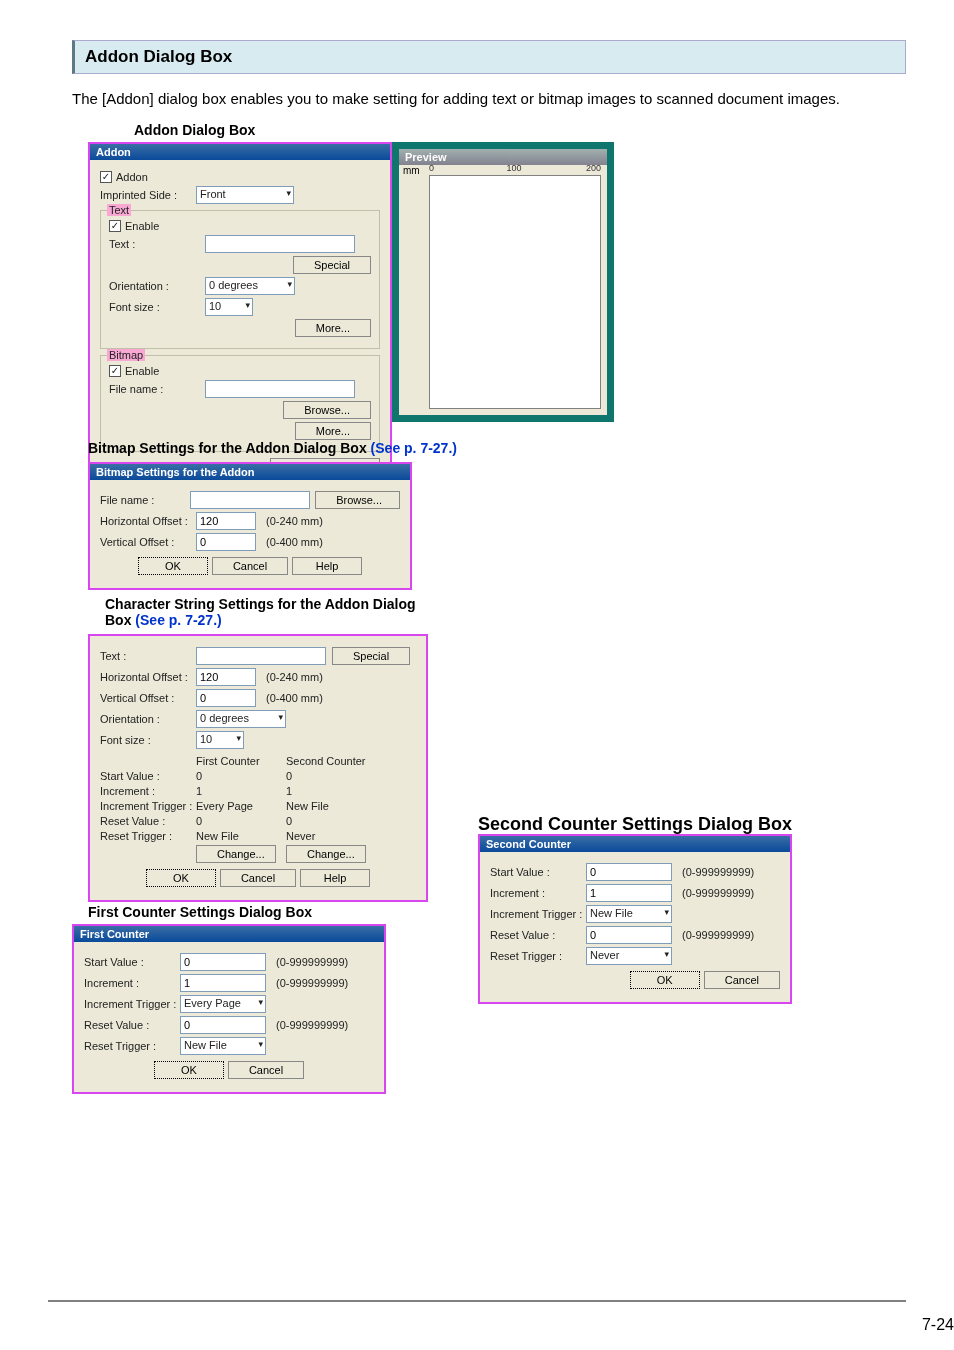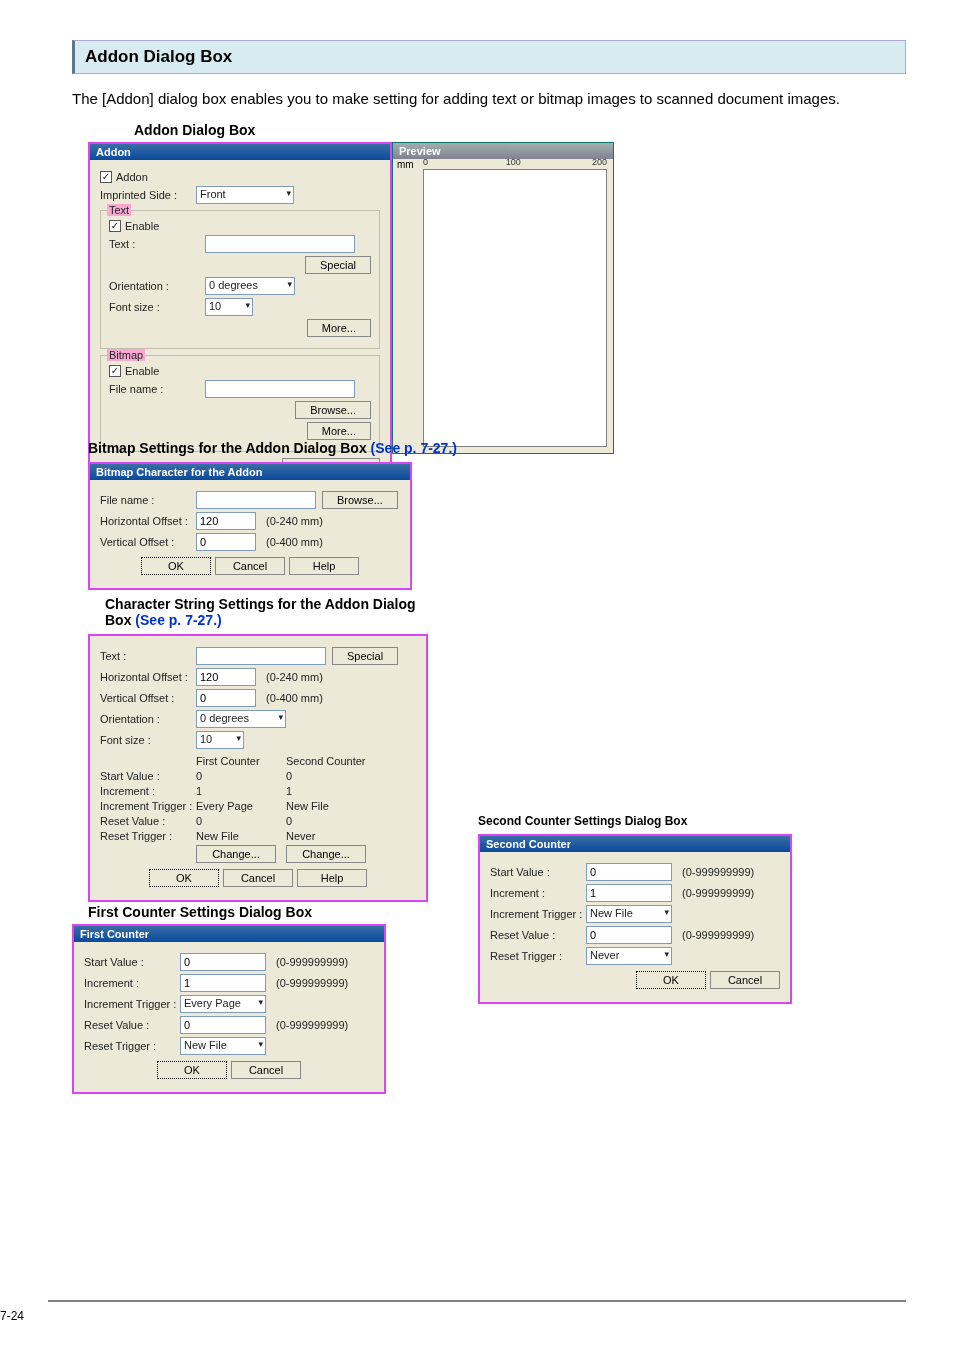--- a/index.html
+++ b/index.html
@@ -11,36 +11,36 @@
   .content-indent{margin-left:24px}
   .sub-heading{font-size:14px;font-weight:bold;margin:12px 0 4px 86px}
   .dialogs-area{position:relative;height:930px;margin-top:2px}
   .dlg{position:absolute;background:#ece9d8;border:2px solid #d946ef}
   .dlg-title{background:linear-gradient(#3a6ea5,#0a4a9a);color:#fff;font-size:11px;font-weight:bold;padding:2px 6px}
   .dlg-body{padding:8px 10px 10px 10px;font-size:11px;color:#222}
   .grp{border:1px solid #c0c0a8;margin:6px 0;padding:6px 8px 8px 8px;position:relative}
   .grp-label{position:absolute;top:-7px;left:6px;background:#f9a8d4;font-size:11px;padding:0 2px}
   .row{display:flex;align-items:center;margin:3px 0}
   .lbl{width:96px;font-size:11px}
-  .btn{background:#ece9d8;border:1px solid #888;font-size:11px;padding:2px 14px;min-width:70px;text-align:center}
+  .btn{background:#ece9d8;border:1px solid #888;font-size:11px;padding:2px 20px;min-width:70px;text-align:center}
   .btn-sm{min-width:58px}
   .field{background:#fff;border:1px solid #7f9db9;font-size:11px;padding:1px 3px;height:18px}
   .select{background:#fff;border:1px solid #7f9db9;font-size:11px;padding:1px 3px;height:18px;position:relative}
   .select::after{content:"▾";position:absolute;right:2px;top:1px;font-size:9px}
   .chk{display:inline-block;width:12px;height:12px;border:1px solid #555;background:#fff;margin-right:4px;text-align:center;line-height:10px;font-size:10px}
-  .preview-pane{position:absolute;left:344px;top:0;width:222px;height:312px;background:#ece9d8;border:1px solid #0f766e}
+  .preview-pane{position:absolute;left:344px;top:0;width:222px;height:280px;background:#ece9d8;border:7px solid #0f766e}
   .preview-pane .dlg-title{opacity:.9}
   .preview-inner{position:absolute;left:30px;right:6px;top:26px;bottom:6px;background:#fff;border:1px solid #808080}
   .ruler-h{position:absolute;left:30px;right:6px;top:14px;height:12px}
   .ruler-v{position:absolute;left:18px;top:26px;bottom:6px;width:12px}
   .tick{position:absolute;font-size:9px;color:#333}
   .blue-link{color:#0033cc}
   .bold{font-weight:bold}
   .footer-rule{position:absolute;left:48px;right:48px;bottom:48px;border-top:2px solid #808080}
-  .page-num{position:absolute;left:0;right:0;bottom:27px;text-align:left;font-size:12px}
+  .page-num{position:absolute;left:0;right:0;bottom:16px;text-align:right;font-size:16px}
   .mm{position:absolute;left:4px;top:16px;font-size:10px}
 </style>
 </head>
 <body>
 
 <div class="page">
 
   <div class="content-indent">
     <div class="section-title">Addon Dialog Box</div>
     <p class="body-text">The [Addon] dialog box enables you to make setting for adding text or bitmap images to scanned document images.</p>
@@ -124,21 +124,21 @@
       </div>
       <div class="ruler-v"></div>
       <div class="preview-inner"></div>
     </div>
 
     <div style="position:absolute;left:40px;top:298px;font-size:14px">
       <span class="bold">Bitmap Settings for the Addon Dialog Box </span><span class="bold blue-link">(See p. 7-27.)</span>
     </div>
 
     <div class="dlg" style="left:40px;top:320px;width:324px;">
-      <div class="dlg-title"><span>Bitmap Character for the Addon</span></div>
+      <div class="dlg-title"><span>Bitmap Settings for the Addon</span></div>
       <div class="dlg-body">
         <div class="row">
             <span class="lbl">File name :</span>
             <input class="field" style="width: 120px;">
             <span style="width:6px"></span>
             <button class="btn btn-sm">Browse...</button>
           </div>
         <div class="row">
             <span class="lbl">Horizontal Offset :</span>
             <input class="field" style="width: 60px;" value="120">
@@ -224,21 +224,21 @@
             <button class="btn btn-sm" style="width:80px">Change...</button>
           </div>
         <div class="row" style="justify-content:center;gap:4px;margin-top:6px">
           <button class="btn" style="border:1px dotted #000">OK</button>
           <button class="btn">Cancel</button>
           <button class="btn">Help</button>
         </div>
       </div>
     </div>
 
-    <div style="position:absolute;left:430px;top:672px;font-size:12px" class="bold">Second Counter Settings Dialog Box</div>
+    <div style="position:absolute;left:430px;top:672px;font-size:18px" class="bold">Second Counter Settings Dialog Box</div>
     <div class="dlg" style="left:430px;top:692px;width:314px;">
       <div class="dlg-title"><span>Second Counter</span></div>
       <div class="dlg-body">
         <div class="row">
             <span class="lbl">Start Value :</span>
             <input class="field" style="width: 86px;" value="0">
             <span style="margin-left:10px">(0-999999999)</span>
           </div>
         <div class="row">
             <span class="lbl">Increment :</span>

